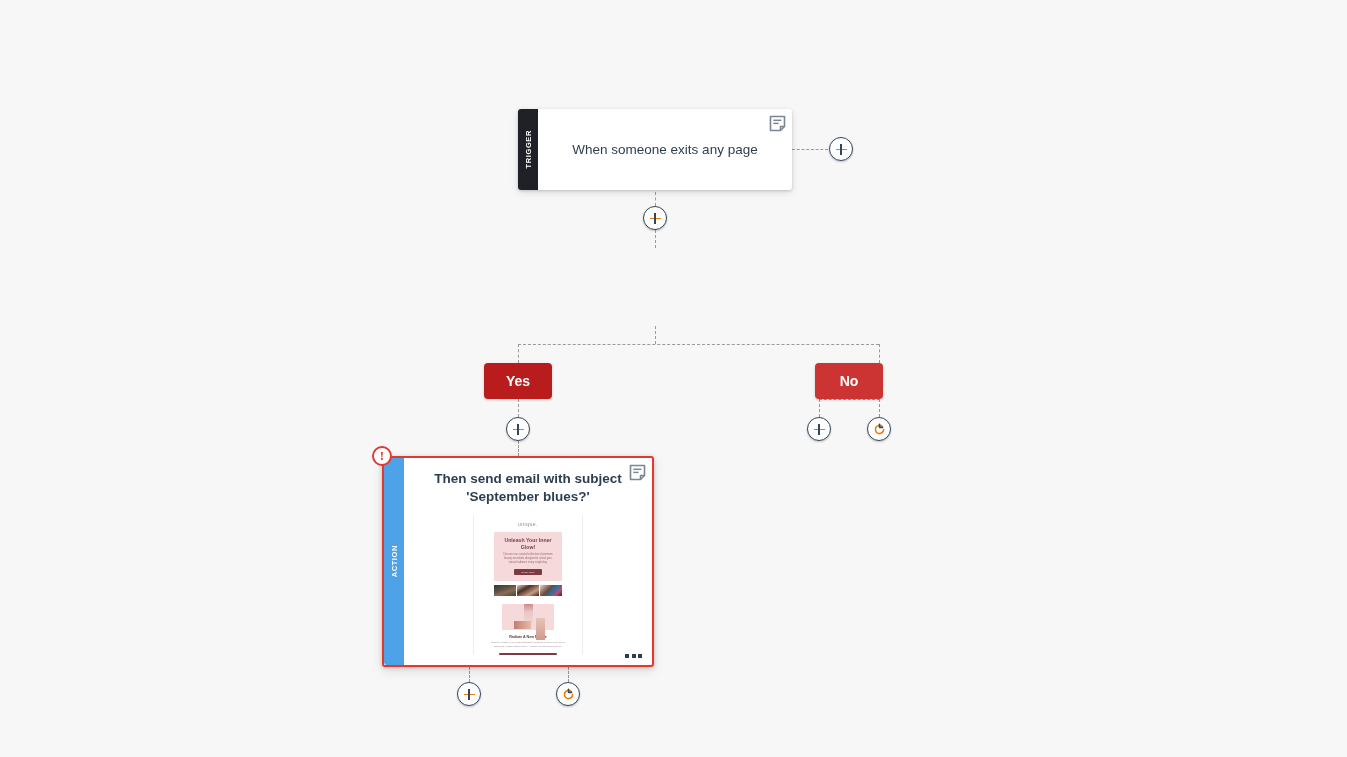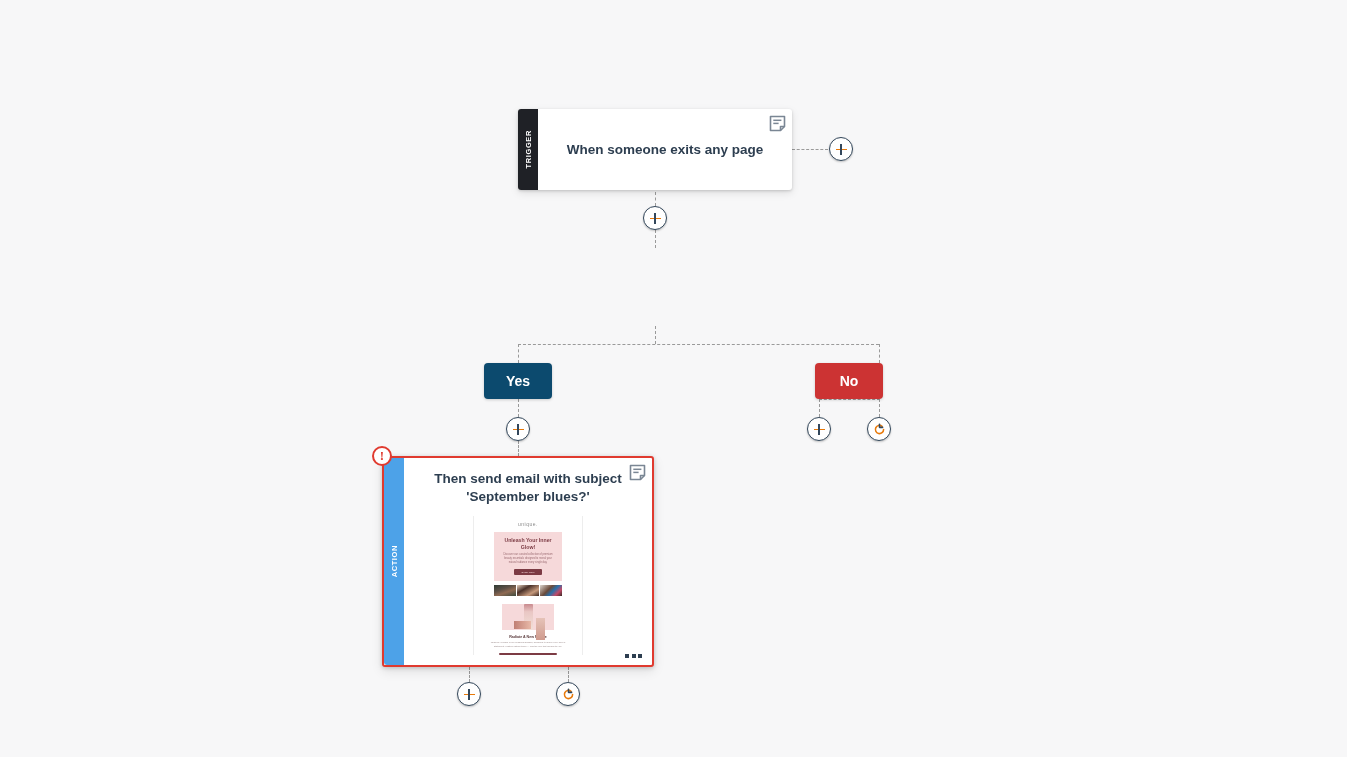--- a/index.html
+++ b/index.html
@@ -88,21 +88,21 @@
     flex-direction: column;
     align-items: center;
     justify-content: center;
     padding: 10px 26px;
   }
   .node-title {
     font-size: 13.5px;
     color: #2d3e50;
     text-align: center;
     line-height: 1.3;
-    font-weight: 700;
+    font-weight: 400;
   }
 
   
   .note-icon {
     position: absolute;
     top: 6px; right: 6px;
     width: 17px; height: 17px;
     cursor: pointer;
     z-index: 7;
   }
@@ -320,21 +320,21 @@
   </div>
 
   <div class="conn-btn" style="left:829px; top:137px;">
     <span class="plus-glyph"></span>
   </div>
   <div class="conn-btn" style="left:643px; top:206px;">
     <span class="plus-glyph"></span>
   </div>
 
 
-  <div class="branch-pill" style="left:484px; top:363px; background:#0c4a6e;">
+  <div class="branch-pill" style="left:484px; top:363px; background:#b91c1c;">
     <span>Yes</span>
   </div>
   <div class="branch-pill" style="left:815px; top:363px; background:#cc3333;">
     <span>No</span>
   </div>
 
   <div class="conn-btn" style="left:506px; top:417px;">
     <span class="plus-glyph"></span>
   </div>
   <div class="conn-btn" style="left:807px; top:417px;">

